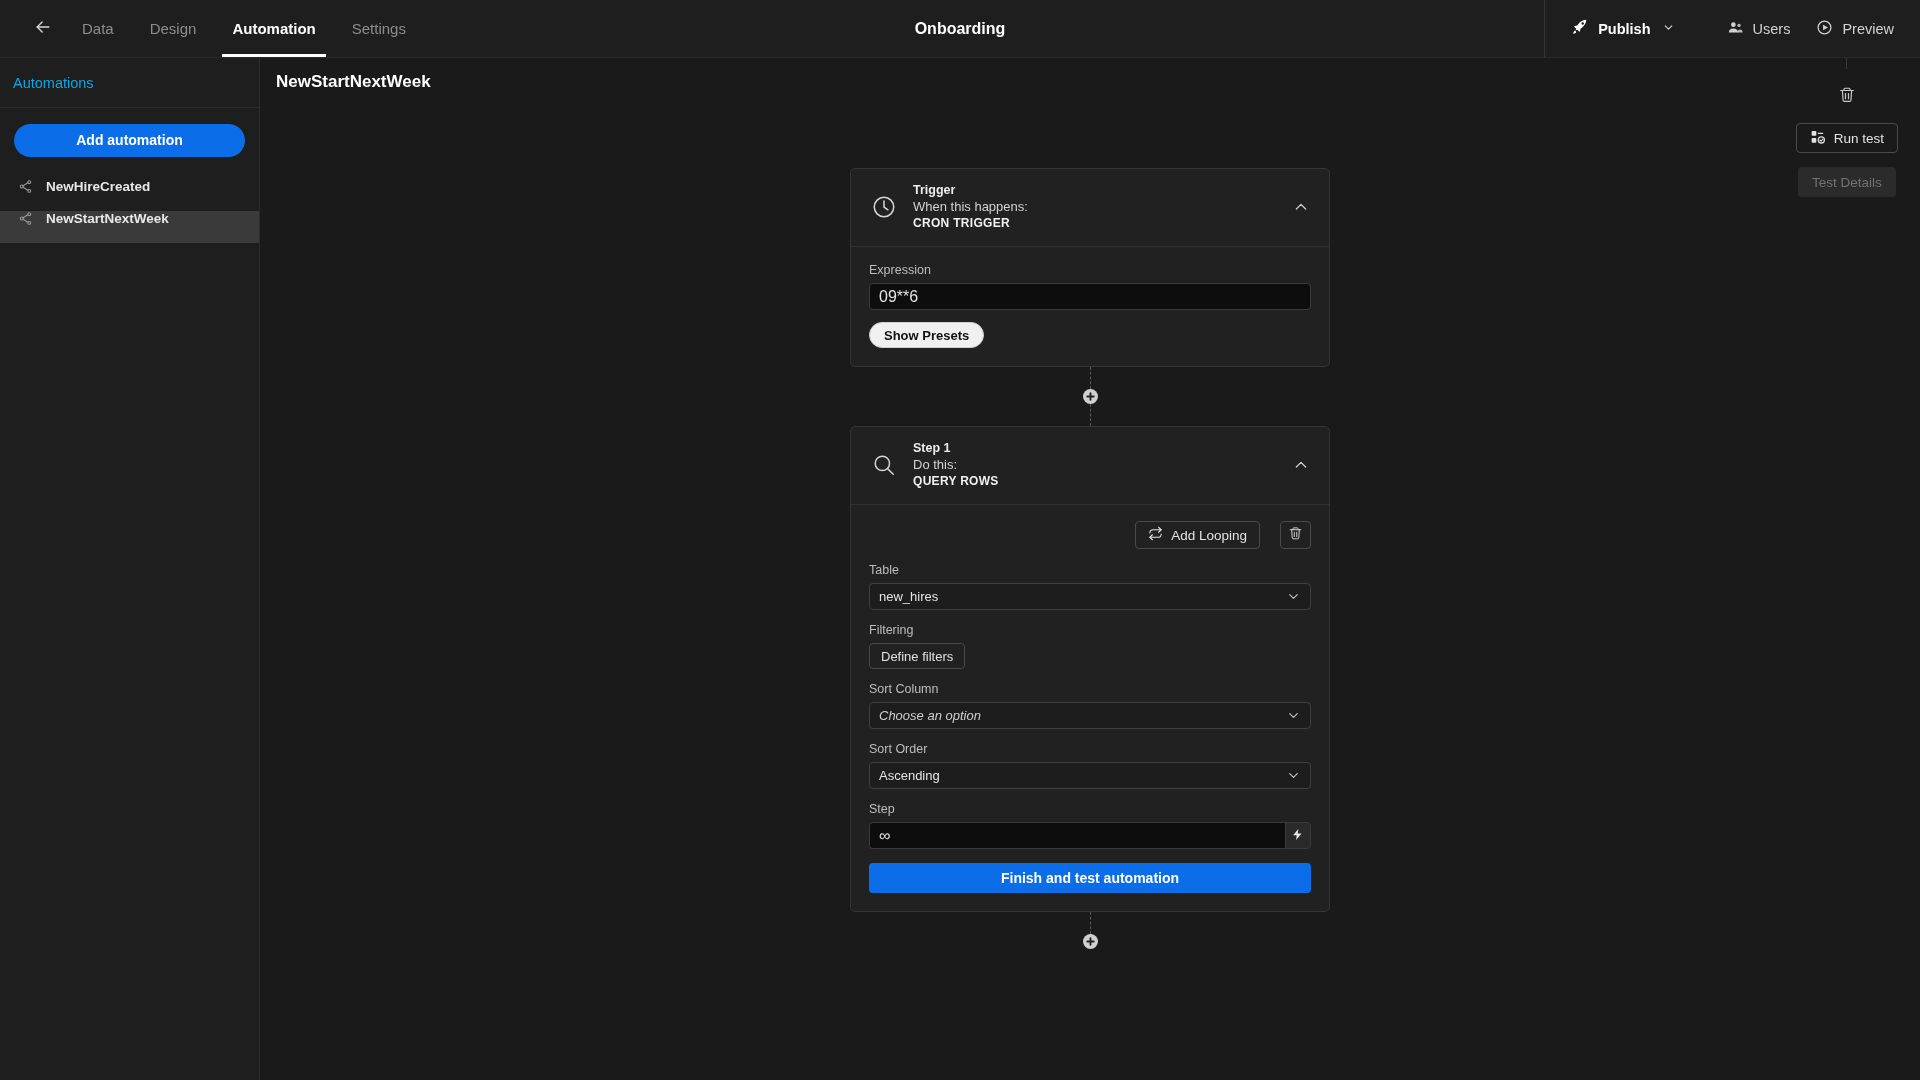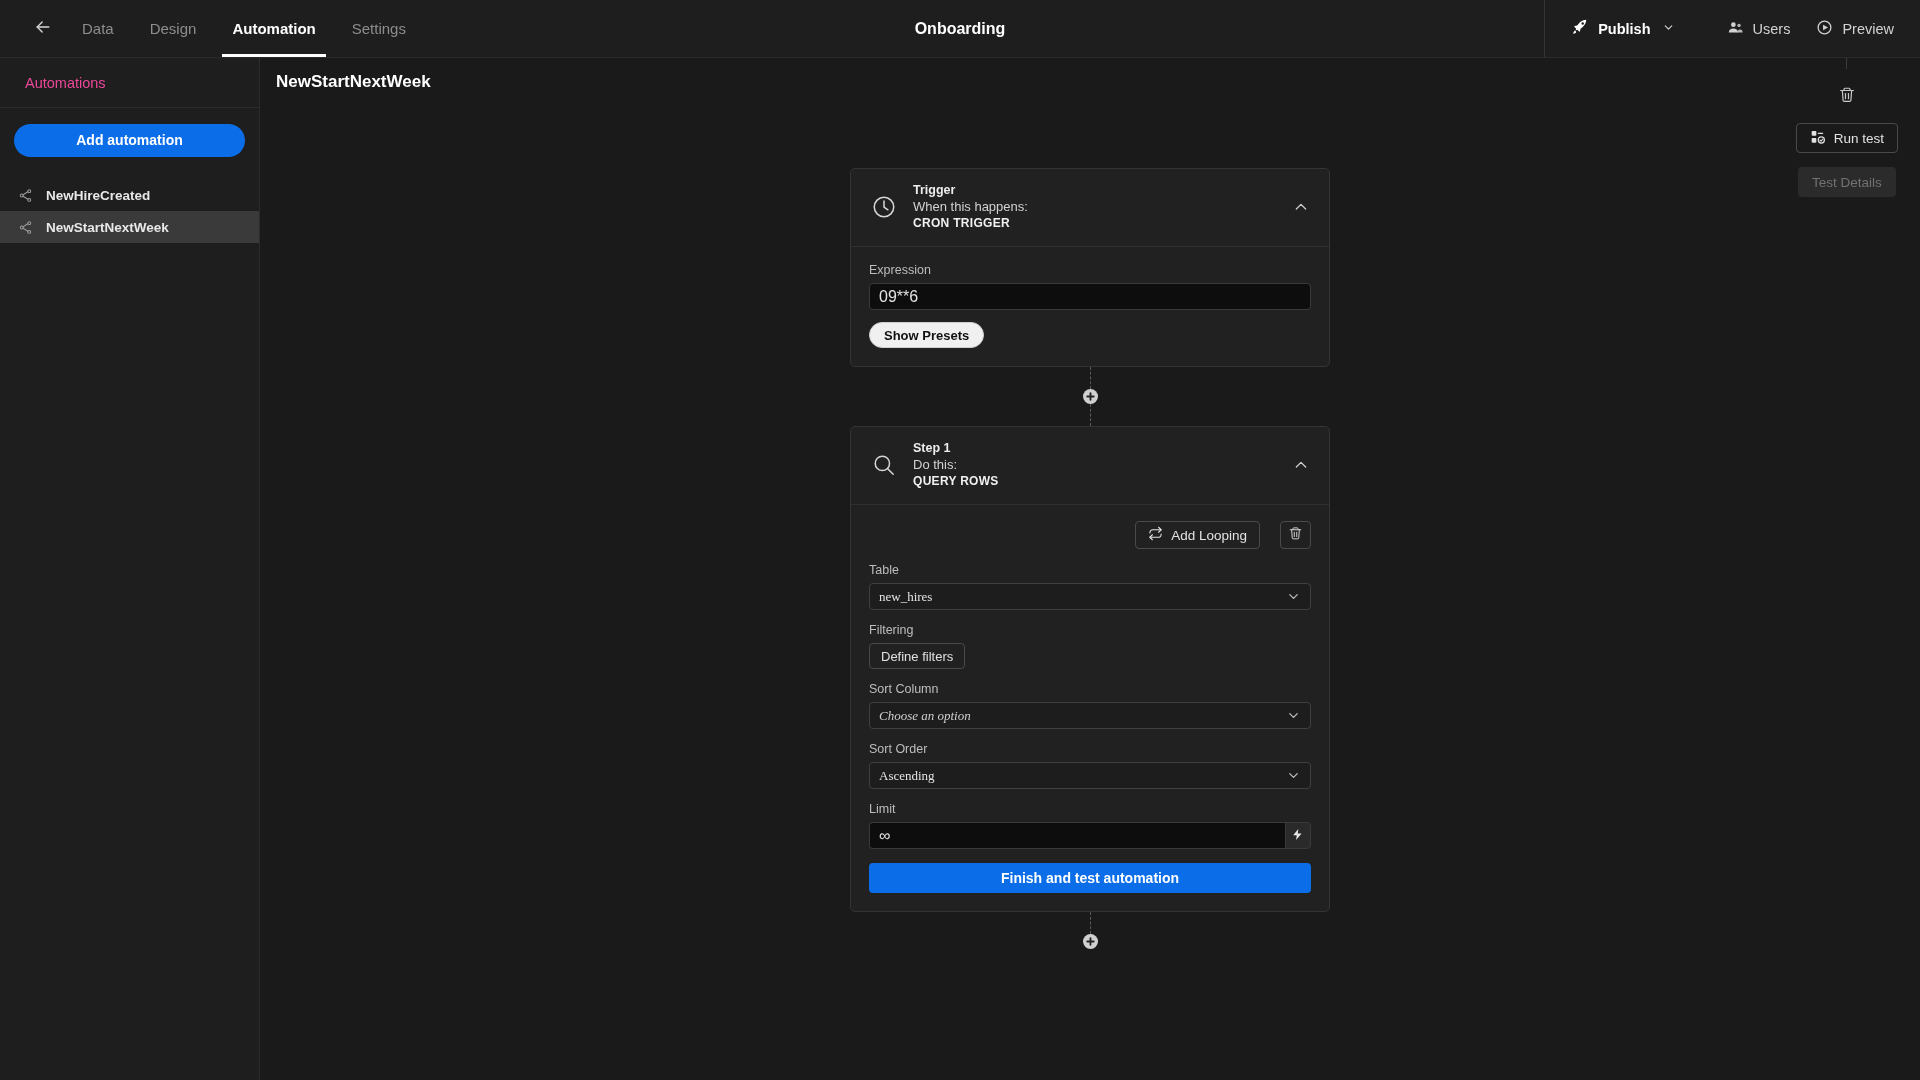--- a/index.html
+++ b/index.html
@@ -81,43 +81,43 @@
   .sidebar {
     width: 260px;
     background: #1e1e1e;
     border-right: 1px solid #2b2b2b;
     display: flex; flex-direction: column;
     flex-shrink: 0;
   }
   .sidebar-header {
     height: 50px;
     display: flex; align-items: center;
-    padding: 0 25px;
+    padding: 0 13px;
     font-size: 14.5px;
-    color: #ec4899;
+    color: #0ea5e9;
     border-bottom: 1px solid #2b2b2b;
   }
   .sidebar-body { padding-top: 16px; }
   .add-automation {
     display: block;
     margin: 0 14px 22px 14px;
     height: 33px;
     line-height: 33px;
     background: #0b6ee8;
     color: #fff;
     font-size: 14px;
     font-weight: bold;
     text-align: center;
     border-radius: 17px;
     border: none;
     width: calc(100% - 28px);
     font-family: "Liberation Sans", sans-serif;
   }
   .auto-item {
-    display: flex; align-items: center; gap: 13px;
+    display: flex; align-items: flex-start; gap: 13px;
     height: 32px;
     padding: 0 18px;
     font-size: 13.5px;
     font-weight: bold;
     color: #e8e8e8;
   }
   .auto-item.selected { background: #3a3a3a; }
   .auto-item .share-ico { color: #9a9a9a; display:flex; }
 
   
@@ -227,21 +227,21 @@
   }
 
   .select {
     width: 100%; height: 27px;
     background: #1d1d1d;
     border: 1px solid #3f3f3f;
     border-radius: 4px;
     color: #e4e4e4;
     font-size: 13px;
     padding: 0 9px;
-    display: flex; align-items: center; font-family: Liberation Serif, serif;
+    display: flex; align-items: center;
   }
   .select .placeholder { color: #cfcfcf; font-style: italic; }
   .select .chev { margin-left: auto; color: #bdbdbd; display:flex; }
 
   .small-outline-btn {
     height: 26px; padding: 4px 11px;
     border: 1px solid #4a4a4a;
     border-radius: 4px;
     background: transparent;
     color: #e0e0e0;
@@ -554,21 +554,21 @@
             <div class="field-label spaced">Sort Order</div>
             <div class="select">
               <span>Ascending</span>
               <span class="chev">
                 <svg width="15" height="15" viewBox="0 0 24 24" fill="none" stroke="currentColor" stroke-width="2" stroke-linecap="round" stroke-linejoin="round">
                     <polyline points="6 9 12 15 18 9"></polyline>
                   </svg>
               </span>
             </div>
 
-            <div class="field-label spaced">Limit</div>
+            <div class="field-label spaced">Step</div>
             <div class="input-with-btn">
               <input class="text-input" value="∞" style="">
               <button class="bolt-btn">
                 <span>
                   <svg width="13" height="13" viewBox="0 0 24 24" fill="currentColor">
                       <polygon points="13.5 2 4 13.5 10.5 13.5 9.5 22 19.5 10 12.5 10"></polygon>
                     </svg>
                 </span>
               </button>
             </div>

